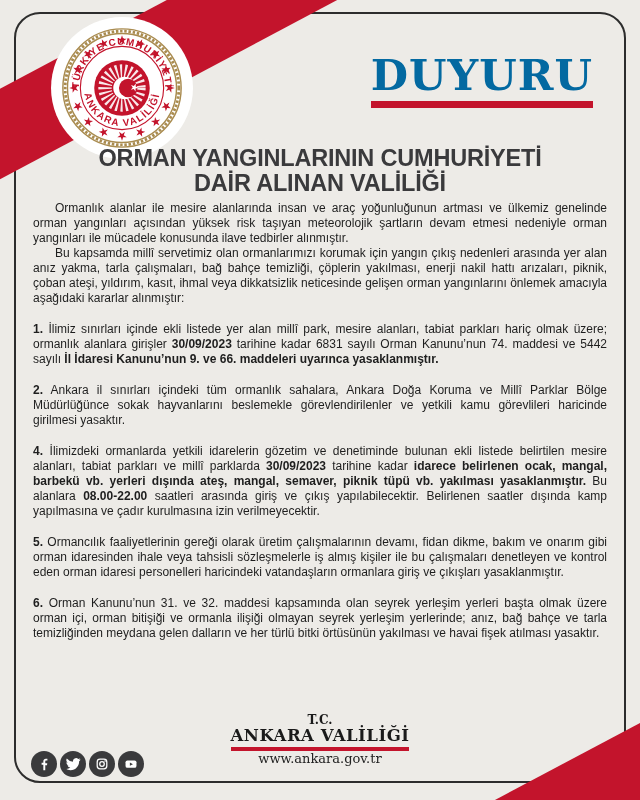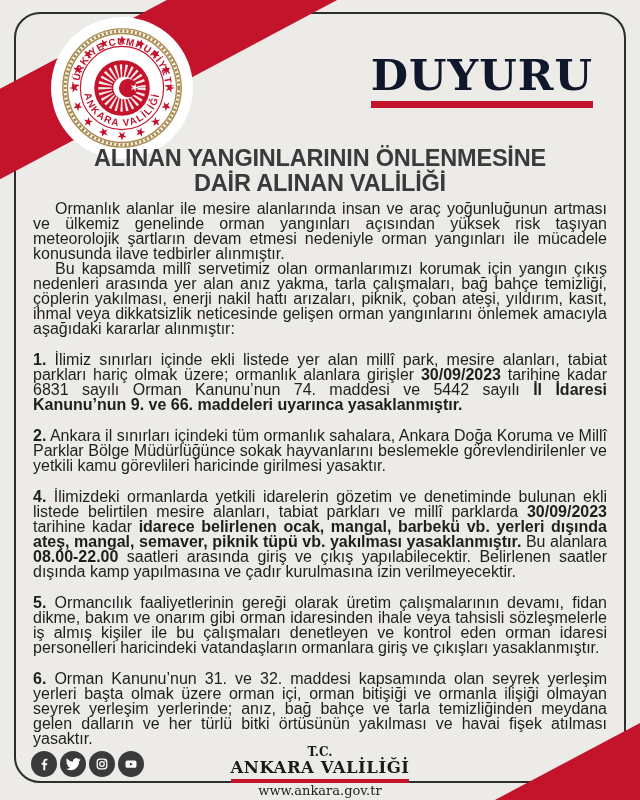--- a/index.html
+++ b/index.html
@@ -21,49 +21,49 @@
   .ribbon-top{left:-274px;top:27px;width:800px;height:80px;transform:rotate(-28deg);}
   .ribbon-bottom{left:360px;top:744px;width:500px;height:78px;transform:rotate(-28deg);}
 
   
   .emblem{position:absolute;left:50px;top:16px;width:144px;height:144px;z-index:3;}
 
   
   .banner{position:absolute;right:47px;top:54px;z-index:3;text-align:right;}
   .banner-word{
     font-family:"DejaVu Serif", serif;font-weight:800;font-size:43px;line-height:1;
-    color:#0f172a;letter-spacing:1px;text-align:center;
+    color:#0369a1;letter-spacing:1px;text-align:center;
   }
   .banner-underline{height:7px;background:#c3142c;margin-top:4px;}
 
   
   .title{
     position:absolute;left:0;right:0;top:146px;z-index:3;text-align:center;
     font-weight:700;font-size:23.5px;line-height:25px;color:#3a3a3c;letter-spacing:-0.2px;
   }
 
   
   .body-text{
     position:absolute;left:33px;right:33px;top:201px;z-index:3;
-    font-size:16px;line-height:15px;color:#1e1e1e;text-align:justify;
+    font-size:12px;line-height:15px;color:#1e1e1e;text-align:justify;
   }
   .body-text p{margin:0;}
   .body-text p.indent{text-indent:22px;}
   .body-text p.item{margin-top:16px;}
   .body-text b{font-weight:700;}
 
   
   .footer-social{position:absolute;left:31px;top:751px;z-index:4;display:flex;gap:3px;}
   .social-circle{
     width:26px;height:26px;border-radius:50%;background:#3a3a3c;
     display:flex;align-items:center;justify-content:center;
   }
   .social-circle svg{width:16px;height:16px;display:block;}
 
-  .footer-org{position:absolute;left:0;right:0;top:746px;z-index:3;text-align:center;}
+  .footer-org{position:absolute;left:0;right:0;top:714px;z-index:3;text-align:center;}
   .org-inner{display:inline-block;}
   .org-prefix{font-family:"DejaVu Serif", serif;font-weight:700;font-size:12px;color:#1a1a1a;line-height:13px;}
   .org-name{font-family:"DejaVu Serif", serif;font-weight:700;font-size:16.5px;color:#1a1a1a;letter-spacing:0.5px;line-height:18px;}
   .org-underline{height:3.5px;background:#c3142c;margin:2px 0 2px;}
   .org-site{font-family:"DejaVu Serif", serif;font-size:13px;color:#222;line-height:12px;}
 </style>
 </head>
 <body>
 
 <div class="canvas">
@@ -114,21 +114,21 @@
     <circle cx="76" cy="70" r="9" fill="#c3142c"></circle>
     <path d="M0,-4.8 L1.08,-1.48 4.56,-1.48 1.75,0.57 2.82,3.88 0,1.83 -2.82,3.88 -1.75,0.57 -4.56,-1.48 -1.08,-1.48 Z" transform="translate(82,69.5) rotate(20) scale(0.85)" fill="#ffffff"></path>
   </svg>
 
   <div class="banner">
     <div class="banner-word">DUYURU</div>
     <div class="banner-underline"></div>
   </div>
 
   <div class="title">
-    <div>ALINAN YANGINLARININ ÖNLENMESİNE</div>
+    <div>ORMAN YANGINLARININ CUMHURİYETİ</div>
     <div>DAİR ALINAN VALİLİĞİ</div>
   </div>
 
   <div class="body-text">
     <p class="para indent"><span>Ormanlık alanlar ile mesire alanlarında insan ve araç yoğunluğunun artması ve ülkemiz genelinde orman yangınları açısından yüksek risk taşıyan meteorolojik şartların devam etmesi nedeniyle orman yangınları ile mücadele konusunda ilave tedbirler alınmıştır.</span></p>
     <p class="para indent"><span>Bu kapsamda millî servetimiz olan ormanlarımızı korumak için yangın çıkış nedenleri arasında yer alan anız yakma, tarla çalışmaları, bağ bahçe temizliği, çöplerin yakılması, enerji nakil hattı arızaları, piknik, çoban ateşi, yıldırım, kasıt, ihmal veya dikkatsizlik neticesinde gelişen orman yangınlarını önlemek amacıyla aşağıdaki kararlar alınmıştır:</span></p>
     <p class="para item"><b>1.</b><span> İlimiz sınırları içinde ekli listede yer alan millî park, mesire alanları, tabiat parkları hariç olmak üzere; ormanlık alanlara girişler </span><b>30/09/2023</b><span> tarihine kadar 6831 sayılı Orman Kanunu’nun 74. maddesi ve 5442 sayılı </span><b>İl İdaresi Kanunu’nun 9. ve 66. maddeleri uyarınca yasaklanmıştır.</b></p>
     <p class="para item"><b>2.</b><span> Ankara il sınırları içindeki tüm ormanlık sahalara, Ankara Doğa Koruma ve Millî Parklar Bölge Müdürlüğünce sokak hayvanlarını beslemekle görevlendirilenler ve yetkili kamu görevlileri haricinde girilmesi yasaktır.</span></p>
     <p class="para item"><b>4.</b><span> İlimizdeki ormanlarda yetkili idarelerin gözetim ve denetiminde bulunan ekli listede belirtilen mesire alanları, tabiat parkları ve millî parklarda </span><b>30/09/2023</b><span> tarihine kadar </span><b>idarece belirlenen ocak, mangal, barbekü vb. yerleri dışında ateş, mangal, semaver, piknik tüpü vb. yakılması yasaklanmıştır.</b><span> Bu alanlara </span><b>08.00-22.00</b><span> saatleri arasında giriş ve çıkış yapılabilecektir. Belirlenen saatler dışında kamp yapılmasına ve çadır kurulmasına izin verilmeyecektir.</span></p>
     <p class="para item"><b>5.</b><span> Ormancılık faaliyetlerinin gereği olarak üretim çalışmalarının devamı, fidan dikme, bakım ve onarım gibi orman idaresinden ihale veya tahsisli sözleşmelerle iş almış kişiler ile bu çalışmaları denetleyen ve kontrol eden orman idaresi personelleri haricindeki vatandaşların ormanlara giriş ve çıkışları yasaklanmıştır.</span></p>

